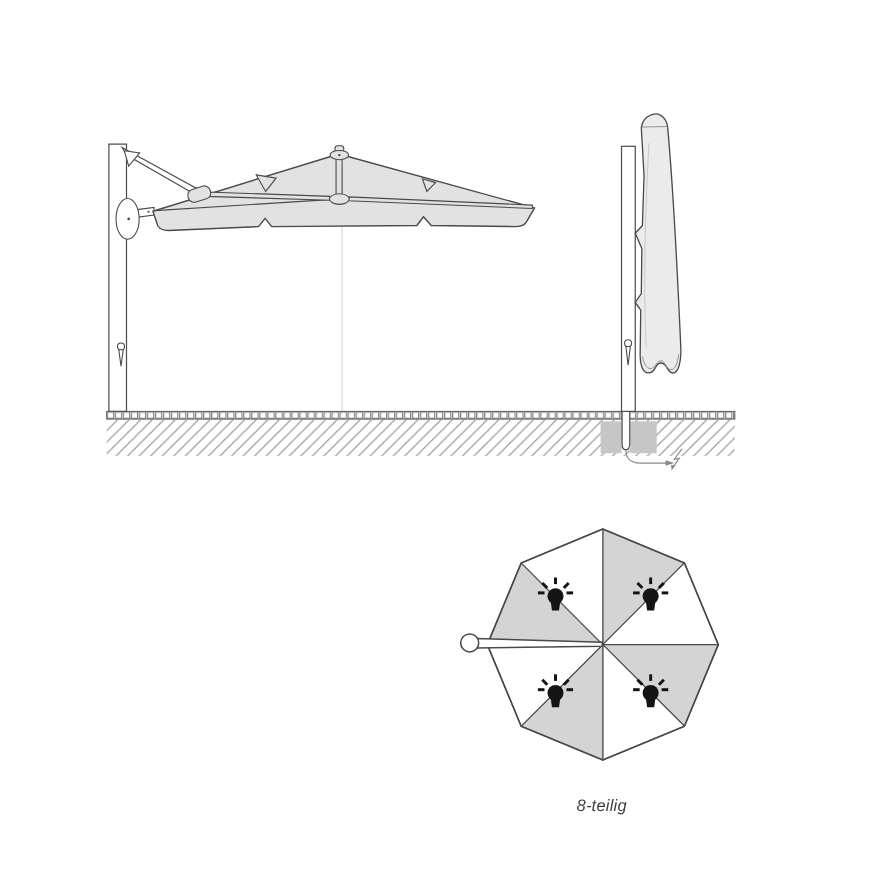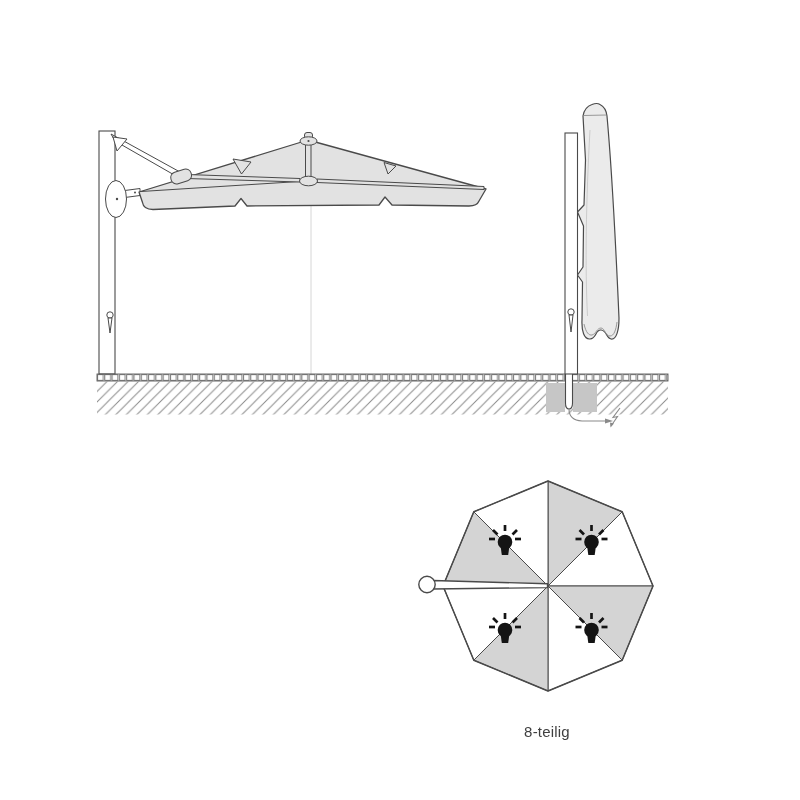--- a/index.html
+++ b/index.html
@@ -2,20 +2,21 @@
 <html style="--page-bg: #ffffff; --outline: #4a4a4a; --canopy-fill: #e2e2e2; --cover-fill: #ebebeb; --segment-gray: #d4d4d4; --segment-white: #ffffff; --foundation-gray: #c6c6c6; --hatch: #8a8a8a; --paving: #5a5a5a; --cable: #8a8a8a; --centerline: #cccccc; --bulb: #141414; --label-text: #3f3f3f;"><head>
 <meta charset="utf-8">
 <style>
   html, body { margin: 0; padding: 0; background: #fff; }
   .stage {
     position: relative;
     width: 800px; height: 800px;
     background: var(--page-bg, #ffffff);
     font-family: "Liberation Sans", sans-serif;
     overflow: hidden;
+    font-style: italic;
   }
   svg { display: block; }
   .pole          { fill: #ffffff; stroke: var(--outline, #4a4a4a); stroke-width: 1.1; }
   .canopy        { fill: var(--canopy-fill, #e2e2e2); stroke: var(--outline, #4a4a4a);
                    stroke-width: 1.3; stroke-linejoin: round; }
   .metal-white   { fill: #ffffff; stroke: var(--outline, #4a4a4a); stroke-width: 1; }
   .metal-gray    { fill: var(--canopy-fill, #e2e2e2); stroke: var(--outline, #4a4a4a); stroke-width: 1; }
   .rib           { stroke: var(--outline, #4a4a4a); stroke-width: 1; fill: none; }
   .centerline    { stroke: var(--centerline, #cccccc); stroke-width: 0.8; fill: none; }
   .pave-cell     { fill: #ffffff; stroke: var(--paving, #5a5a5a); stroke-width: 0.8; }

